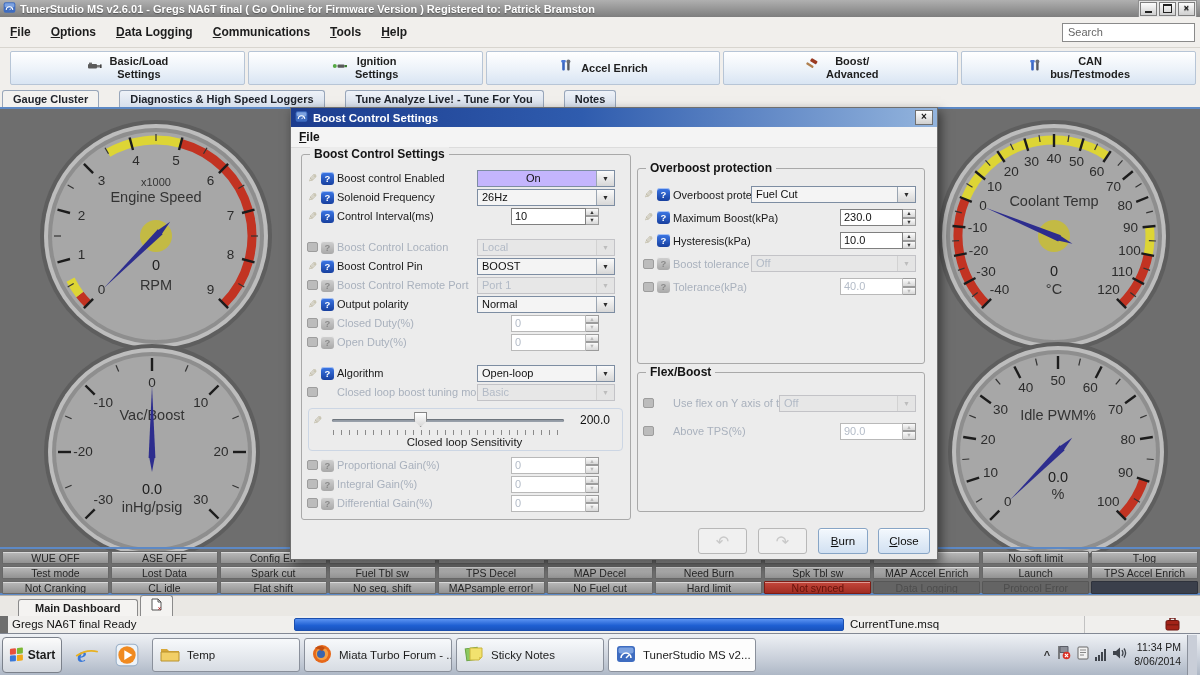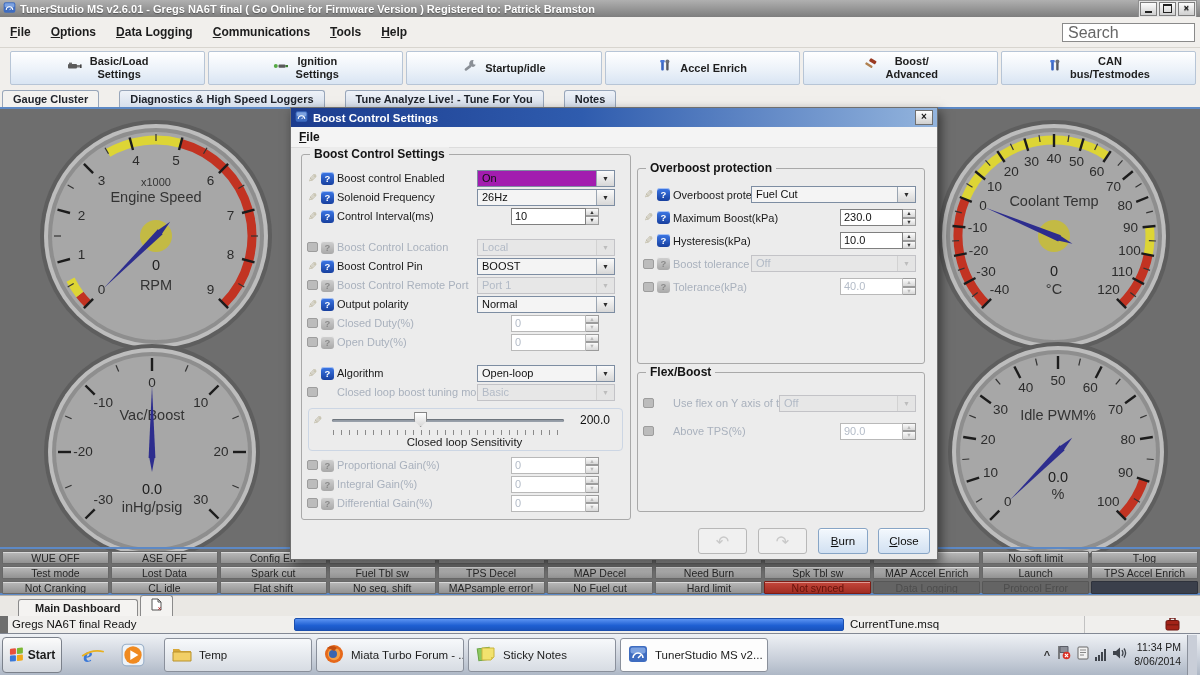--- a/index.html
+++ b/index.html
@@ -9,21 +9,21 @@
   
   #titlebar{position:absolute;left:0;top:0;width:1200px;height:17px;background:linear-gradient(#b0b0b0,#7e7e7e);display:flex;align-items:center;padding:0 3px;box-sizing:border-box;color:#fff;font-size:11px;font-weight:bold;text-shadow:0 1px 1px #555;}
   #titlebar .appico{margin-right:4px;}
   #winbtns{margin-left:auto;display:flex;gap:2px;background:#e4e4e4;border:1px solid #909090;padding:1px;}
   .wbtn{width:15px;height:12px;background:linear-gradient(#fdfdfd,#cfcfcf);border:1px solid #7e7e7e;display:flex;align-items:center;justify-content:center;color:#111;font-size:9px;line-height:9px;}
   .minbar{display:block;width:7px;height:2px;background:#222;margin-top:6px;}
   .maxbox{display:block;width:7px;height:6px;border:1px solid #222;border-top-width:2px;}
 
   #menubar{position:absolute;left:0;top:17px;width:1200px;height:31px;background:#f1efec;border-bottom:1px solid #d8d5cf;display:flex;align-items:center;box-sizing:border-box;padding-left:10px;gap:20px;}
   .menu-item{font-size:12px;font-weight:bold;color:#1d1d1d;cursor:default;}
-  #searchbox{position:absolute;right:5px;top:6px;width:126px;height:17px;background:#fff;border:1px solid #8a8a8a;font-size:16px;color:#666;line-height:17px;padding-left:5px;box-sizing:content-box;}
+  #searchbox{position:absolute;right:5px;top:6px;width:126px;height:17px;background:#fff;border:1px solid #8a8a8a;font-size:11px;color:#666;line-height:17px;padding-left:5px;box-sizing:content-box;}
 
   #toolbar{position:absolute;left:0;top:48px;width:1200px;height:40px;background:#f1efec;display:flex;gap:3px;padding:3px 4px 3px 10px;box-sizing:border-box;}
   .tbtn{flex:1;background:linear-gradient(#ffffff,#ecf2f9 55%,#d9e5f3);border:1px solid #b7c5d6;border-radius:2px;display:flex;align-items:center;justify-content:center;gap:7px;cursor:pointer;}
   .tbtn .lab{font-size:11px;font-weight:bold;color:#1e1e1e;white-space:pre-line;text-align:center;line-height:1.15;}
 
   #tabrow{position:absolute;left:0;top:88px;width:1200px;height:19px;background:#f1efec;display:flex;align-items:flex-end;padding-left:2px;gap:20px;box-sizing:border-box;}
   .tab{font-size:11px;font-weight:bold;color:#20242c;background:linear-gradient(#eef2f8,#d6dfec);border:1px solid #98a6ba;border-bottom:none;border-radius:3px 3px 0 0;padding:2px 10px 2px 10px;cursor:pointer;}
   .tab.active{background:#f3f2f0;}
 
   
@@ -42,21 +42,21 @@
   .dtab-ico{background:#f4f3f1;border:1px solid #8a8a8a;border-bottom:none;border-radius:3px 3px 0 0;padding:1px 10px;}
 
   #statusbar{position:absolute;left:0;top:616px;width:1200px;height:17px;background:#f0efed;font-size:11.5px;color:#111;margin-left:8px;}
   #status-left{position:absolute;left:4px;top:2px;}
   #progress{position:absolute;left:286px;top:2px;width:548px;height:11px;background:linear-gradient(#5b93f2,#1e5fd2 60%,#1a54bd);border:1px solid #1b4fae;border-radius:2px;}
   #status-file{position:absolute;left:842px;top:2px;}
   #status-sep{position:absolute;left:1076px;top:0;width:1px;height:17px;background:#c2c2c2;}
   #status-case{position:absolute;right:28px;top:2px;}
 
   
-  #taskbar{position:absolute;left:0;top:633px;width:1200px;height:42px;background:linear-gradient(#eef1f5,#c6cdd8 65%,#aeb8c6);border-top:1px solid #828894;box-sizing:border-box;display:flex;align-items:center;padding:0 2px;gap:11px;}
+  #taskbar{position:absolute;left:0;top:633px;width:1200px;height:42px;background:linear-gradient(#eef1f5,#c6cdd8 65%,#aeb8c6);border-top:1px solid #828894;box-sizing:border-box;display:flex;align-items:center;padding:0 2px;gap:5px;}
   #startbtn{width:58px;height:34px;border-radius:4px;background:linear-gradient(#fbfbfb,#d2d7de);border:1px solid #7b818b;display:flex;align-items:center;justify-content:center;gap:4px;font-size:12px;font-weight:bold;color:#1c1c1c;cursor:pointer;}
   .qicon{width:40px;height:36px;display:flex;align-items:center;justify-content:center;cursor:pointer;}
   .taskbtn{width:148px;height:34px;background:linear-gradient(#f7f9fb,#d7dce3);border:1px solid #8a909b;border-radius:3px;display:flex;align-items:center;gap:7px;padding:0 7px;box-sizing:border-box;font-size:11.5px;color:#1c1c1c;white-space:nowrap;overflow:hidden;cursor:pointer;}
   .taskbtn.active{background:#fdfdfd;}
   #tb-spacer{flex:1;}
   #tray{display:flex;align-items:center;gap:6px;padding-right:1px;}
   #tray .chev{font-size:11px;font-weight:bold;color:#333;}
   .bars{display:flex;align-items:flex-end;gap:1px;height:12px;}
   .bars span{width:2px;background:#3f444c;display:block;}
   #clock{text-align:right;font-size:10.5px;line-height:1.3;color:#1b1b1b;}
@@ -83,21 +83,21 @@
   .blob{width:9px;height:8px;background:#bcbcbc;border:1px solid #9d9d9d;border-radius:2px;display:block;}
   .qbadge{width:13px;height:13px;flex:0 0 13px;border-radius:3px;margin:0 3px 0 2px;background:linear-gradient(#3d79e8,#173f9e);box-shadow:inset 0 1px 0 rgba(255,255,255,.55);color:#fff;font-size:9.5px;font-weight:bold;text-align:center;line-height:13px;}
   .qbadge.gray{background:linear-gradient(#d2d2d2,#a8a8a8);color:#8a8a8a;}
   .qspace{width:18px;flex:0 0 18px;}
   .flabel{font-size:11px;color:#1a1a1a;white-space:nowrap;flex:1;min-width:0;}
   .frow.dis .flabel{color:#a9b1bd;}
 
   .dd{height:17px;border:1px solid #7d8da2;background:#f4f4f4;display:flex;flex:0 0 auto;box-sizing:border-box;}
   .dd .val{flex:1;font-size:11px;color:#101010;padding:1px 0 0 4px;overflow:hidden;white-space:nowrap;}
   .dd .arw{width:17px;border-left:1px solid #9aa5b2;background:linear-gradient(#fbfbfb,#d7d7d7);color:#2c2c2c;font-size:7px;text-align:center;line-height:15px;}
-  .dd.sel{background:#a21caf;}
+  .dd.sel{background:#c4b5fd;padding-left:44px;}
   .dd.dis{background:#e7e7e7;border-color:#c3c3c7;}
   .dd.dis .val{color:#b2bac6;}
   .dd.dis .arw{color:#bcbcbc;background:#e4e4e4;border-left-color:#d2d2d2;}
   .g1dd{width:138px;margin-right:10px;margin-left:auto;}
   .g2dd{width:165px;margin-right:2px;margin-left:auto;}
   .g3dd{width:137px;margin-right:2px;margin-left:auto;}
 
   .sp{display:flex;flex:0 0 auto;margin-left:auto;}
   .sp .val{background:#fff;border:1px solid #7f7f7f;font-size:11px;color:#101010;padding:1px 0 0 3px;box-sizing:border-box;height:17px;flex:1;}
   .sp .updown{width:13px;height:17px;display:flex;flex-direction:column;box-sizing:border-box;}
@@ -171,27 +171,20 @@
 Settings</span>
       </div>
       <div class="tbtn">
         <span><svg width="16" height="16" viewBox="0 0 16 16">
             <circle cx="2.8" cy="8" r="2" fill="#55aa44"></circle>
             <rect x="5.5" y="6.4" width="7" height="3.4" rx="1" fill="#5a5a5a"></rect>
             <rect x="12.5" y="7" width="2.5" height="2.2" fill="#3b7a30"></rect>
           </svg></span>
         <span class="lab">Ignition
 Settings</span>
-      </div>
-      <div class="tbtn">
-        <span><svg width="16" height="16" viewBox="0 0 16 16">
-            <path d="M11.8 2.2 a3.4 3.4 0 1 0 2 4.6 l-2.4-.6 -.4-2.4 z" fill="#8a8f96"></path>
-            <rect x="2.2" y="8.6" width="7.5" height="2.6" rx="1.2" transform="rotate(-38 6 10)" fill="#8a8f96"></rect>
-          </svg></span>
-        <span class="lab">Startup/idle</span>
       </div>
       <div class="tbtn">
         <span><svg width="16" height="16" viewBox="0 0 16 16">
             <rect x="4.2" y="2.5" width="2.6" height="10" rx="1" fill="#3a66c0"></rect>
             <rect x="3.2" y="2" width="4.6" height="2.6" rx="1" fill="#4a78d8"></rect>
             <rect x="9.2" y="3" width="2.4" height="9.5" rx="1" fill="#55585e"></rect>
             <circle cx="10.4" cy="3.4" r="2" fill="#6a6e76"></circle>
           </svg></span>
         <span class="lab">Accel Enrich</span>
       </div>

